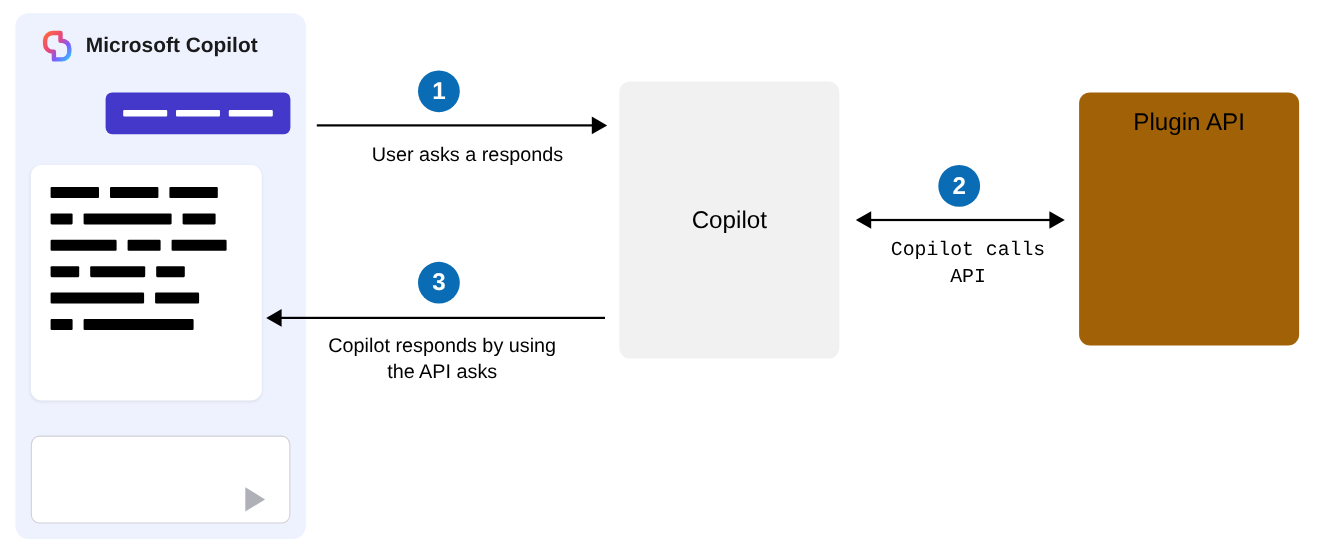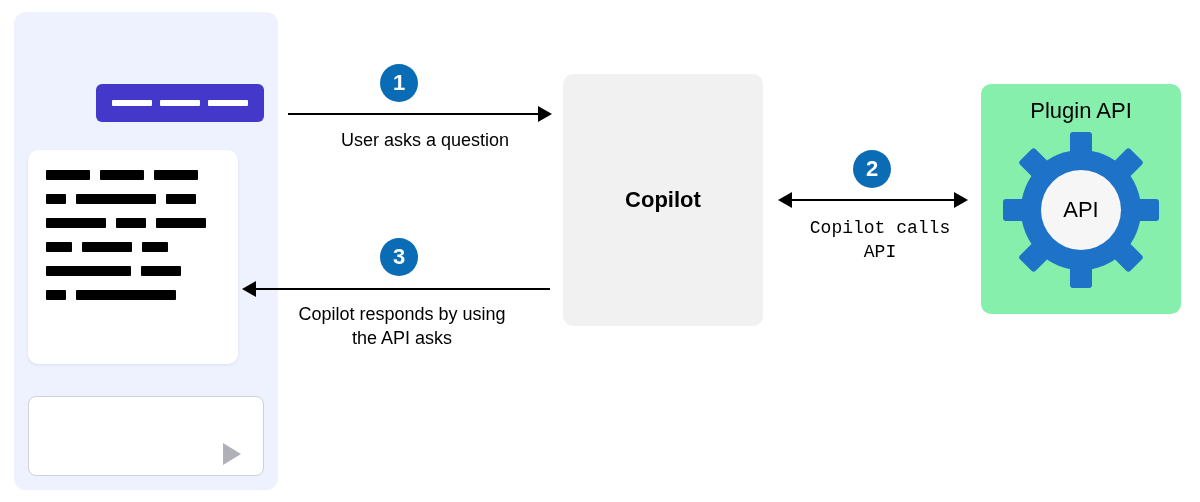--- a/index.html
+++ b/index.html
@@ -108,32 +108,32 @@
       left: 563px;
       top: 74px;
       width: 200px;
       height: 252px;
       background: #f1f1f1;
       border-radius: 10px;
       display: flex;
       align-items: center;
       justify-content: center;
       font-size: 22px;
-      font-weight: 700;
+      font-weight: 400;
       color: #000;
     }
 
     
     .plugin-box {
       position: absolute;
       left: 981px;
       top: 84px;
       width: 200px;
       height: 230px;
-      background: #86efac;
+      background: #a16207;
       border-radius: 10px;
       text-align: center;
       padding-top: 14px;
     }
     .plugin-title {
       font-size: 22px;
       font-weight: 400;
       color: #000;
       margin-bottom: 6px;
     }
@@ -200,20 +200,34 @@
       text-align: center;
       line-height: 1.35;
     }
   </style>
 </head>
 <body>
 
 <div class="diagram">
 
   <div class="copilot-panel">
+    <div class="copilot-header">
+      <svg class="copilot-logo" viewBox="0 0 32 32">
+        <defs>
+          <linearGradient id="g1" x1="0" y1="0" x2="1" y2="1">
+            <stop offset="0%" stop-color="#ff6a3c"></stop>
+            <stop offset="40%" stop-color="#e8467e"></stop>
+            <stop offset="70%" stop-color="#7b5cff"></stop>
+            <stop offset="100%" stop-color="#35c1ff"></stop>
+          </linearGradient>
+        </defs>
+        <path d="M12 4 C8 4 5 7 5 11 L5 14 C5 18 8 21 12 21 L13 21 L13 28 L20 28 C24 28 27 25 27 21 L27 18 C27 14 24 11 20 11 L19 11 L19 4 Z" fill="none" stroke="url(#g1)" stroke-width="4" stroke-linejoin="round" stroke-linecap="round"></path>
+      </svg>
+      <div class="copilot-title">Microsoft Copilot</div>
+    </div>
 
     <div class="user-message">
       <div class="bar" style="width:40px"></div>
       <div class="bar" style="width:40px"></div>
       <div class="bar" style="width:40px"></div>
     </div>
 
     <div class="response-card">
       <div class="row">
           <div class="blk" style="width:44px"></div>
@@ -249,50 +263,29 @@
       <div class="send-icon"></div>
     </div>
   </div>
 
   <div class="center-box">
     <span>Copilot</span>
   </div>
 
   <div class="plugin-box">
     <div class="plugin-title">Plugin API</div>
-    <div class="gear-wrap">
-      <svg viewBox="0 0 160 160" width="160" height="160">
-        <g fill="#1e73c8">
-          <g transform="translate(80,80)">
-            <g>
-              <rect x="-11" y="-78" width="22" height="24" rx="3"></rect>
-              <rect x="-11" y="-78" width="22" height="24" rx="3" transform="rotate(45)"></rect>
-              <rect x="-11" y="-78" width="22" height="24" rx="3" transform="rotate(90)"></rect>
-              <rect x="-11" y="-78" width="22" height="24" rx="3" transform="rotate(135)"></rect>
-              <rect x="-11" y="-78" width="22" height="24" rx="3" transform="rotate(180)"></rect>
-              <rect x="-11" y="-78" width="22" height="24" rx="3" transform="rotate(225)"></rect>
-              <rect x="-11" y="-78" width="22" height="24" rx="3" transform="rotate(270)"></rect>
-              <rect x="-11" y="-78" width="22" height="24" rx="3" transform="rotate(315)"></rect>
-            </g>
-            <circle r="60" fill="#1e73c8"></circle>
-            <circle r="40" fill="#f6f6f6"></circle>
-          </g>
-        </g>
-      </svg>
-      <div class="gear-label">API</div>
-    </div>
   </div>
 
   <div class="arrow" style="left:288px; top:113px; width:262px;">
     <div class="head-r"></div>
   </div>
   <div class="step-badge" style="left:380px; top:64px;">
     <span>1</span>
   </div>
-  <div class="step-label" style="left:320px; top:128px; width:210px;">User asks a question</div>
+  <div class="step-label" style="left:320px; top:128px; width:210px;">User asks a responds</div>
 
   <div class="arrow" style="left:780px; top:199px; width:186px;">
     <div class="head-l"></div>
     <div class="head-r"></div>
   </div>
   <div class="step-badge" style="left:853px; top:150px;">
     <span>2</span>
   </div>
   <div class="step-label" style="left:800px; top:216px; width:160px;font-family:Liberation Mono, monospace;">Copilot calls API</div>
 

